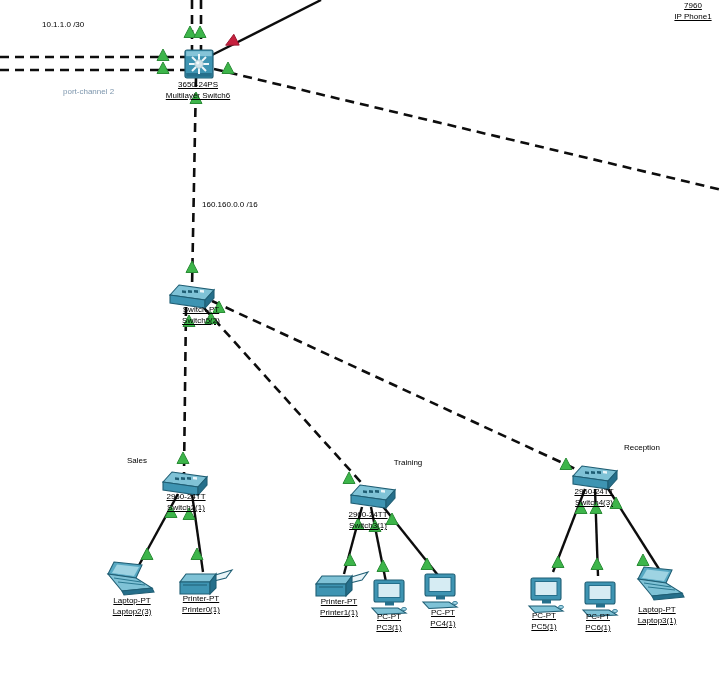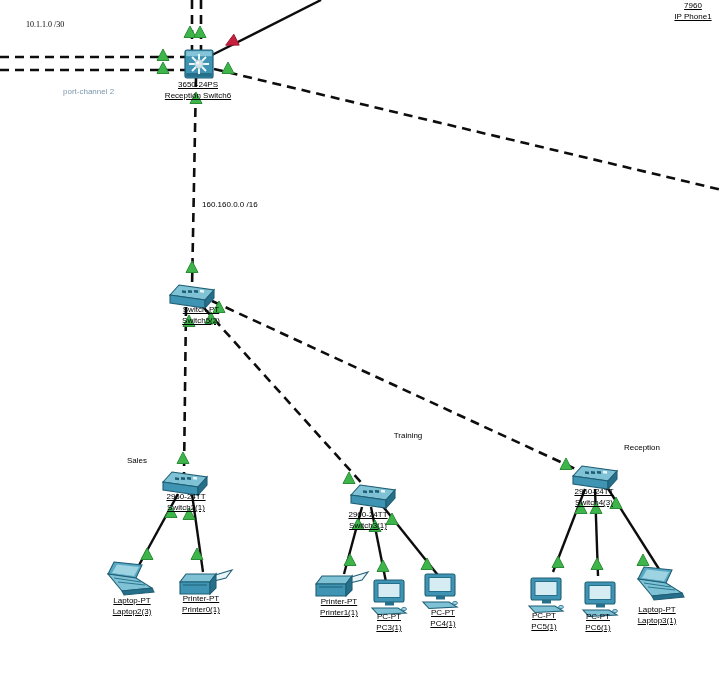--- a/index.html
+++ b/index.html
@@ -148,30 +148,30 @@
     <use href="#sym-laptop" x="106" y="561"></use>
     <use href="#sym-printer" x="180" y="568"></use>
     <use href="#sym-printer" x="316" y="570"></use>
     <use href="#sym-pc" x="370" y="580"></use>
     <use href="#sym-pc" x="421" y="574"></use>
     <use href="#sym-pc" x="527" y="578"></use>
     <use href="#sym-pc" x="581" y="582"></use>
     <use href="#sym-laptop" x="636" y="566"></use>
   </svg>
 
-  <div class="lbl" style="left:26px; top:20px;font-family:Liberation Serif, serif;">10.1.1.0 /30</div>
+  <div class="lbl" style="left:42px; top:20px;">10.1.1.0 /30</div>
   <div class="lbl portlabel" style="left:19px; top:87px;padding-left:44px;">port-channel 2</div>
   <div class="lbl" style="left:202px; top:200px;">160.160.0.0 /16</div>
   <div class="lbl centered" style="left:137px; top:456px;">Sales</div>
-  <div class="lbl centered" style="left:408px; top:431px;">Training</div>
+  <div class="lbl centered" style="left:408px; top:458px;">Training</div>
   <div class="lbl centered" style="left:642px; top:443px;">Reception</div>
 
   <div class="dev-label" style="left:198px; top:79px;">
     <div>3650-24PS</div>
-    <div>Reception Switch6</div>
+    <div>Multilayer Switch6</div>
   </div>
   <div class="dev-label" style="left:192px; top:304px;margin-left:9px;">
     <div>Switch-PT</div>
     <div>Switch5(2)</div>
   </div>
   <div class="dev-label" style="left:186px; top:491px;">
     <div>2960-24TT</div>
     <div>Switch2(1)</div>
   </div>
   <div class="dev-label" style="left:368px; top:509px;">

